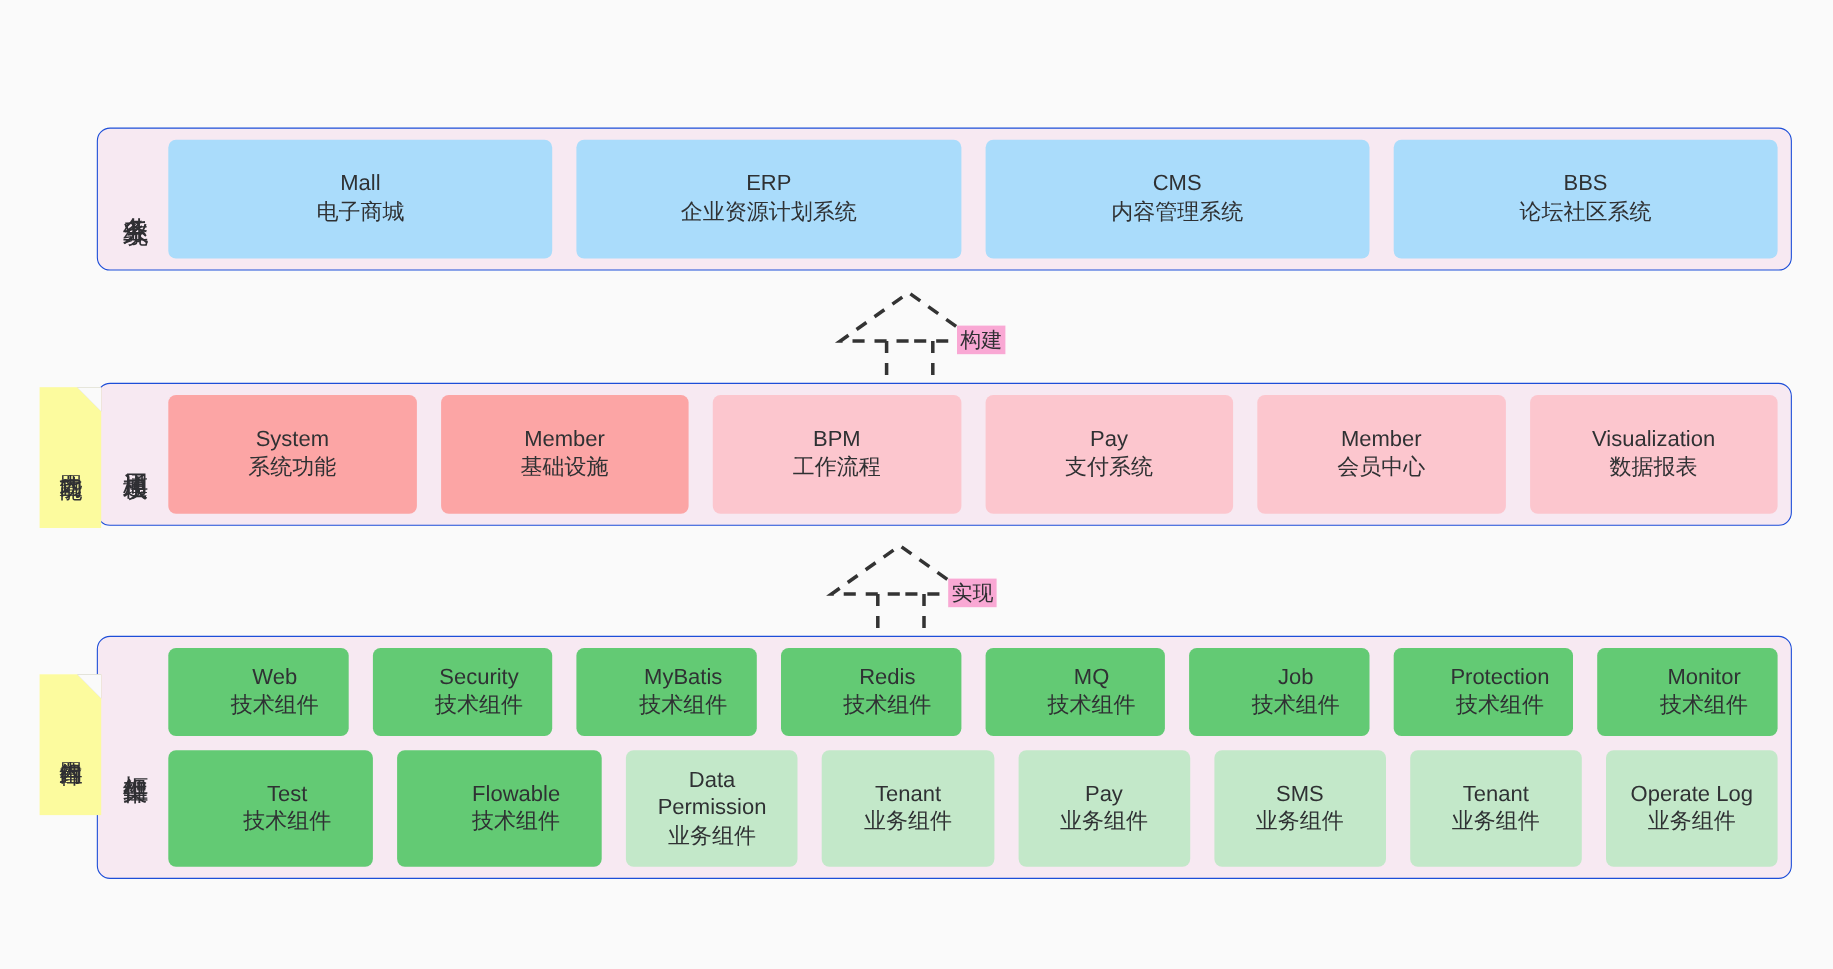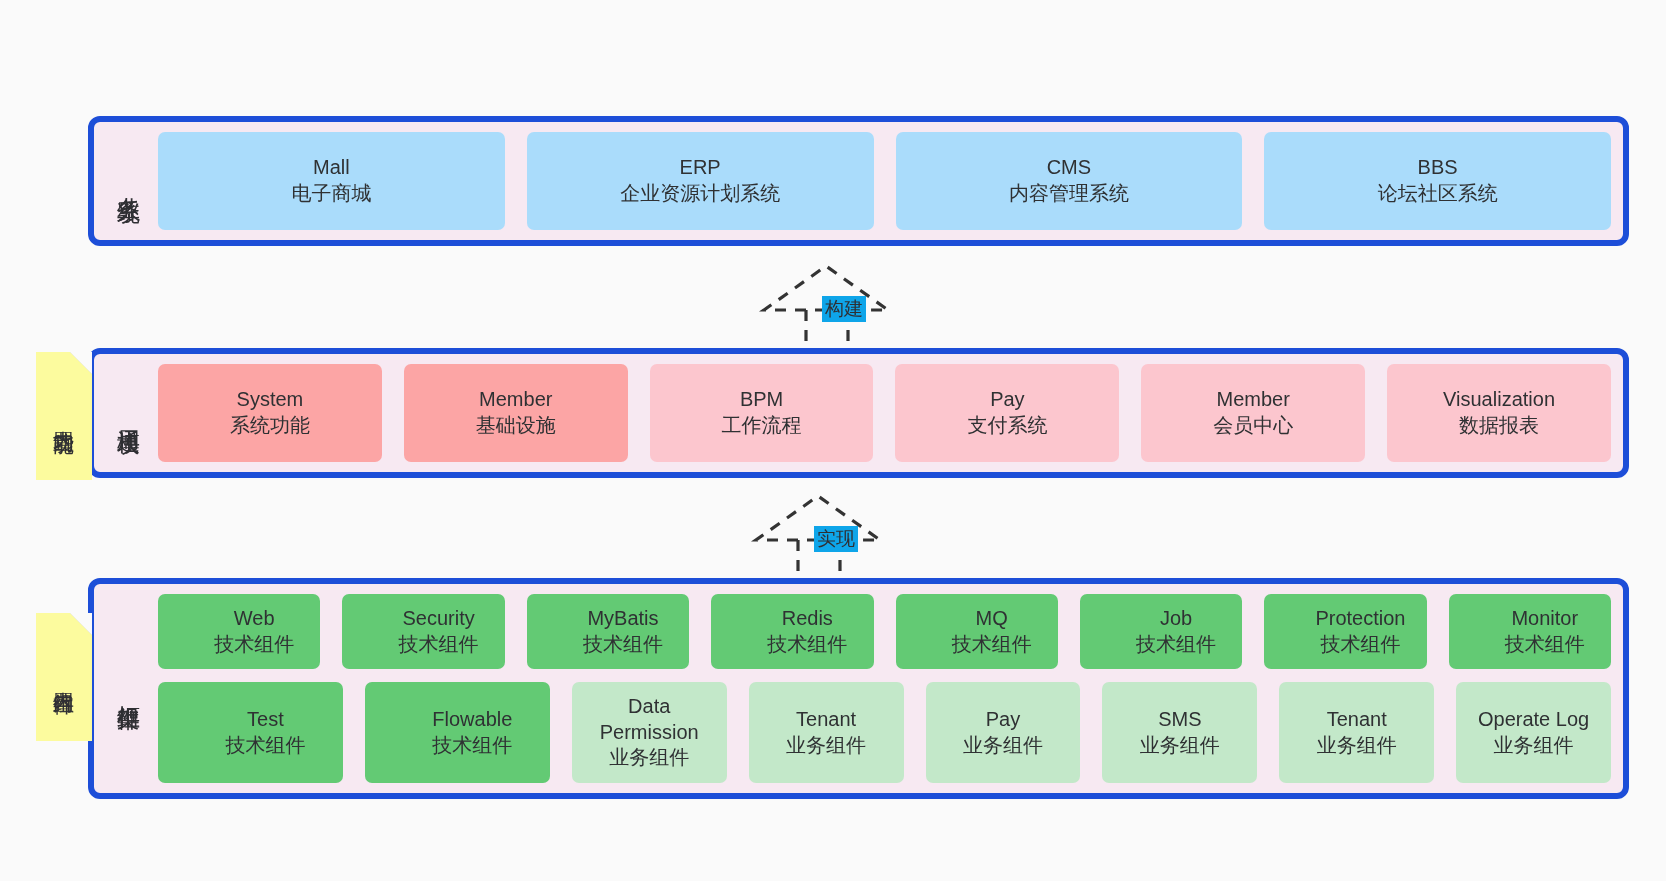--- a/index.html
+++ b/index.html
@@ -14,21 +14,21 @@
     position: relative;
     width: 1666px;
     height: 881px;
     background: #fafafa;
   }
 
   
   .layer {
     position: absolute;
     background: #f7e9f2;
-    border: 6px solid #1d4ed8;
+    border: 1px solid #1d4ed8;
     border-radius: 12px;
     display: flex;
     align-items: stretch;
     padding: 10px 12px;
   }
   .layer-title {
     width: 44px;
     flex: 0 0 44px;
     display: flex;
     align-items: center;
@@ -110,23 +110,24 @@
     clip-path: polygon(0 0, 100% 0, 100% 100%);
   }
 
   
   .connector { position: absolute; z-index: 2; }
   .connector svg { display: block; overflow: visible; }
   .connector .conn-label {
     position: absolute;
     font-size: 19px;
     color: #2f2f33;
-    background: #0ea5e9;
+    background: #f9a8d4;
     padding: 0 3px;
     white-space: nowrap;
+    margin-left: 48px;
   }
 </style>
 </head>
 <body>
 
 <div id="canvas">
 
   <div class="layer" id="layer-0" style="left:88px; top:116px; width:1541px; height:130px;">
     <div class="layer-title">业务系统</div>
     <div class="layer-body">

